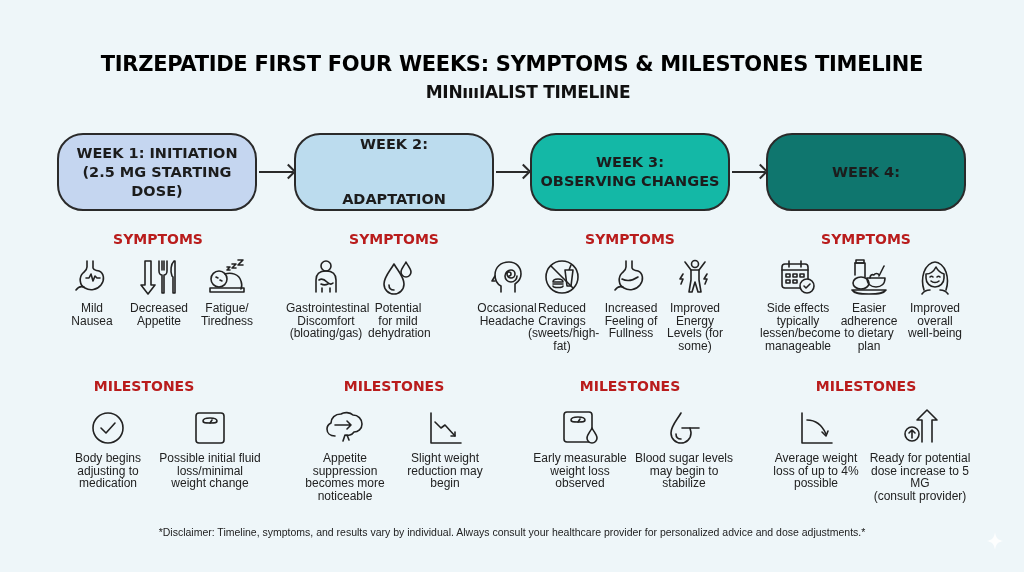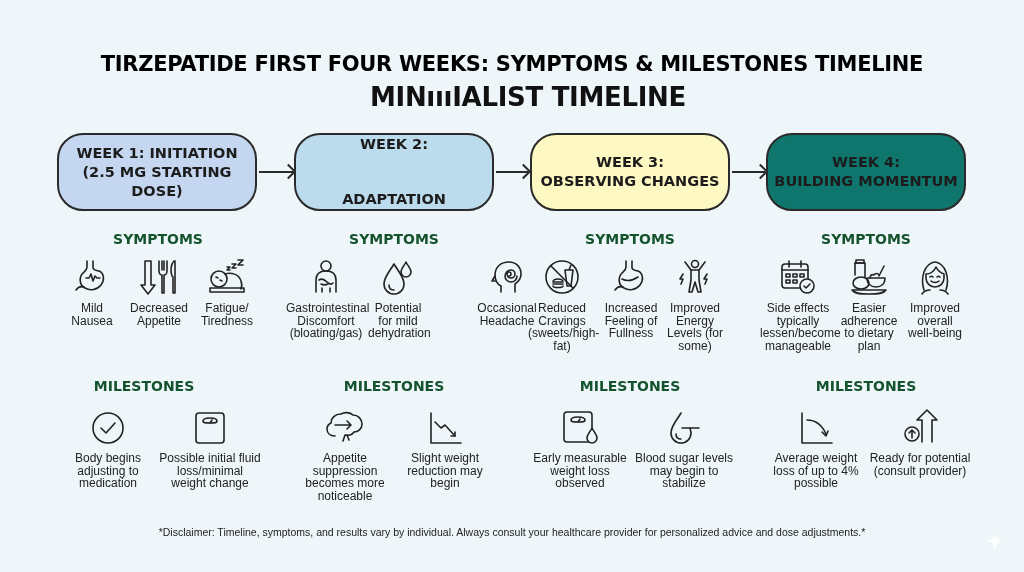--- a/index.html
+++ b/index.html
@@ -11,40 +11,40 @@
     position: relative;
   }
   .title {
     position: absolute; left: 0; top: 52px; width: 1024px;
     text-align: center; font-family: "DejaVu Sans", sans-serif;
     font-weight: bold; font-size: 21px; letter-spacing: -0.3px; color: #000000;
   }
   .subtitle {
     position: absolute; left: 0; top: 82px; width: 1024px;
     text-align: center; font-family: "DejaVu Sans", sans-serif;
-    font-weight: bold; font-size: 26px; letter-spacing: -0.3px; color: #111; padding-left: 32px;
+    font-weight: bold; font-size: 17px; letter-spacing: -0.3px; color: #111; padding-left: 32px;
   }
   .week-box {
     position: absolute; top: 133px; width: 200px; height: 78px;
     border: 2px solid #2a2a2a; border-radius: 26px;
     display: flex; flex-direction: column; align-items: center; justify-content: center;
     text-align: center; font-family: "DejaVu Sans", sans-serif; font-weight: bold;
     font-size: 14.5px; line-height: 19px; color: #1c1c1c;
   }
   .arrow {
     position: absolute; top: 171px; height: 2px; background: #2a2a2a;
   }
   .arrow::after {
     content: ""; position: absolute; right: -1px; top: -5px;
     width: 9px; height: 9px; border-top: 2px solid #2a2a2a; border-right: 2px solid #2a2a2a;
     transform: rotate(45deg);
   }
   .section-head {
     position: absolute; width: 236px; text-align: center;
-    font-family: "DejaVu Sans", sans-serif; font-weight: bold; font-size: 14px; color: #14532d;
+    font-family: "DejaVu Sans", sans-serif; font-weight: bold; font-size: 14px; color: #b91c1c;
   }
   .item {
     position: absolute; text-align: center; font-size: 12px; line-height: 12.5px; color: #222;
   }
   .item svg { display: block; margin: 0 auto 6px auto; }
   .disclaimer {
     position: absolute; left: 0; top: 526px; width: 1024px; text-align: center;
     font-size: 10.5px; color: #222;
   }
   .sparkle { position: absolute; right: 20px; bottom: 22px; }
@@ -60,29 +60,28 @@
   <div>(2.5 MG STARTING DOSE)</div>
 </div>
 <div class="arrow" style="left:259px; width:34px;"></div>
 
 <div class="week-box" style="left:294px; background:#bcdcee;gap:36px;">
   <div>WEEK 2:</div>
   <div>ADAPTATION</div>
 </div>
 <div class="arrow" style="left:496px; width:32px;"></div>
 
-<div class="week-box" style="left:530px; background:#fef9c3;">
+<div class="week-box" style="left:530px; background:#14b8a6;">
   <div>WEEK 3:</div>
   <div>OBSERVING CHANGES</div>
 </div>
 <div class="arrow" style="left:732px; width:33px;"></div>
 
 <div class="week-box" style="left:766px; background:#0f766e;">
   <div>WEEK 4:</div>
-  <div>BUILDING MOMENTUM</div>
 </div>
 
 <div class="section-head" style="left:40px; top:231px;">SYMPTOMS</div>
 <div class="section-head" style="left:276px; top:231px;">SYMPTOMS</div>
 <div class="section-head" style="left:512px; top:231px;">SYMPTOMS</div>
 <div class="section-head" style="left:748px; top:231px;">SYMPTOMS</div>
 
 <div class="section-head" style="left:26px; top:378px;">MILESTONES</div>
 <div class="section-head" style="left:276px; top:378px;">MILESTONES</div>
 <div class="section-head" style="left:512px; top:378px;">MILESTONES</div>
@@ -307,20 +306,21 @@
   <div>loss of up to 4%</div>
   <div>possible</div>
 </div>
 <div class="item" style="left:866px; top:408px; width:108px;">
   <svg width="40" height="38" viewBox="0 0 40 38" fill="none" stroke="#222" stroke-width="1.6" stroke-linecap="round" stroke-linejoin="round">
     <path d="M22 34 v-22 h-5 l10 -10 l10 10 h-5 v22"></path>
     <circle cx="12" cy="26" r="7" fill="#eef6f9"></circle>
     <path d="M12 30 v-8 M9 25 l3 -3 l3 3"></path>
   </svg>
   <div>Ready for potential</div>
+  <div>dose increase to 5 MG</div>
   <div>(consult provider)</div>
 </div>
 
 <div class="disclaimer">*Disclaimer: Timeline, symptoms, and results vary by individual. Always consult your healthcare provider for personalized advice and dose adjustments.*</div>
 
 <svg class="sparkle" width="18" height="18" viewBox="0 0 18 18">
   <path d="M9 0 C9.8 6 12 8.2 18 9 C12 9.8 9.8 12 9 18 C8.2 12 6 9.8 0 9 C6 8.2 8.2 6 9 0 Z" fill="#ffffff" opacity="0.85"></path>
 </svg>
 
 </body></html>

